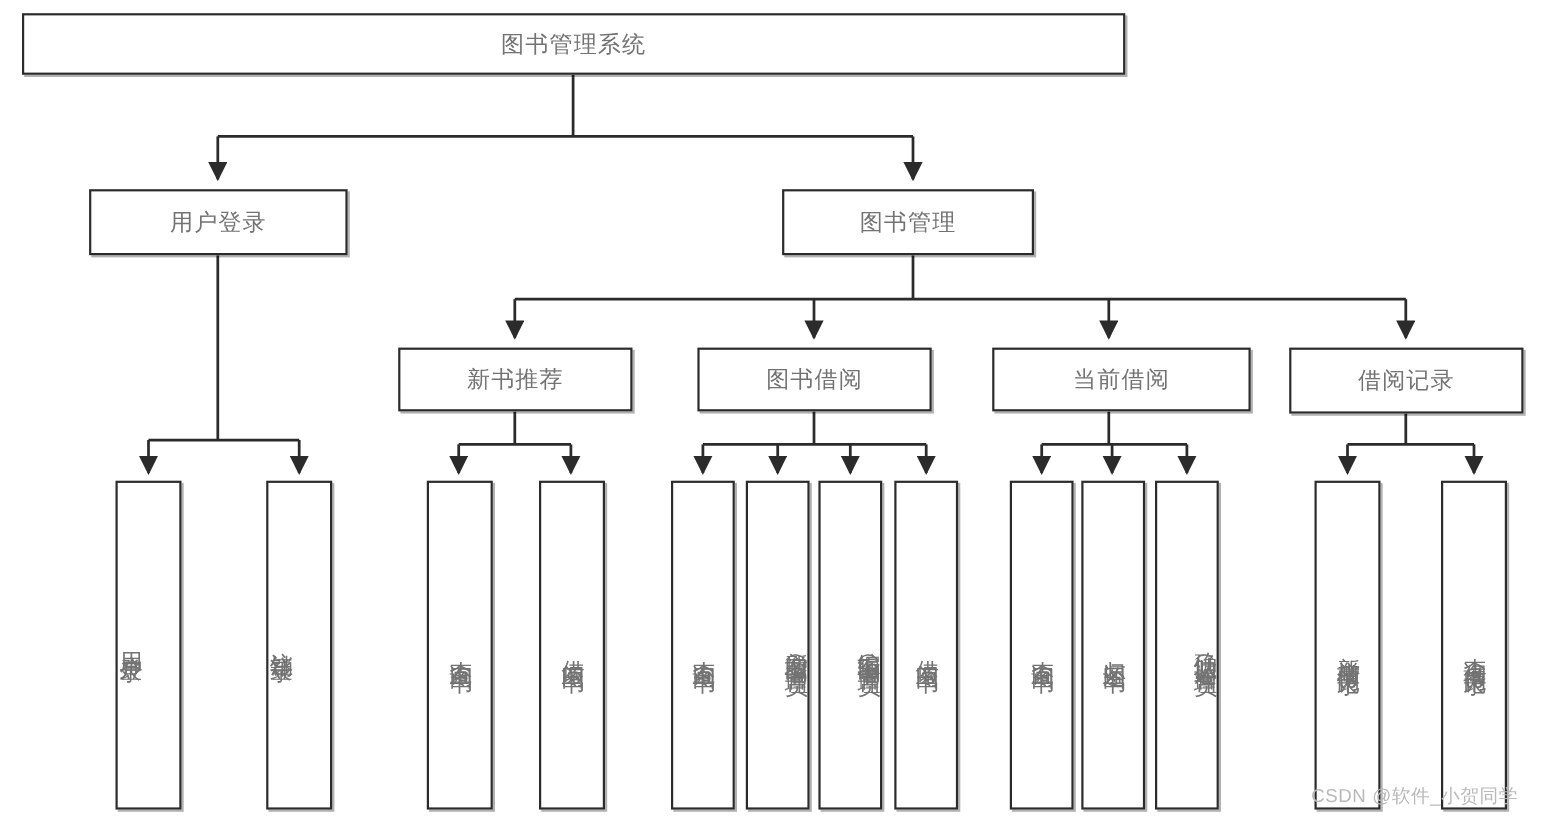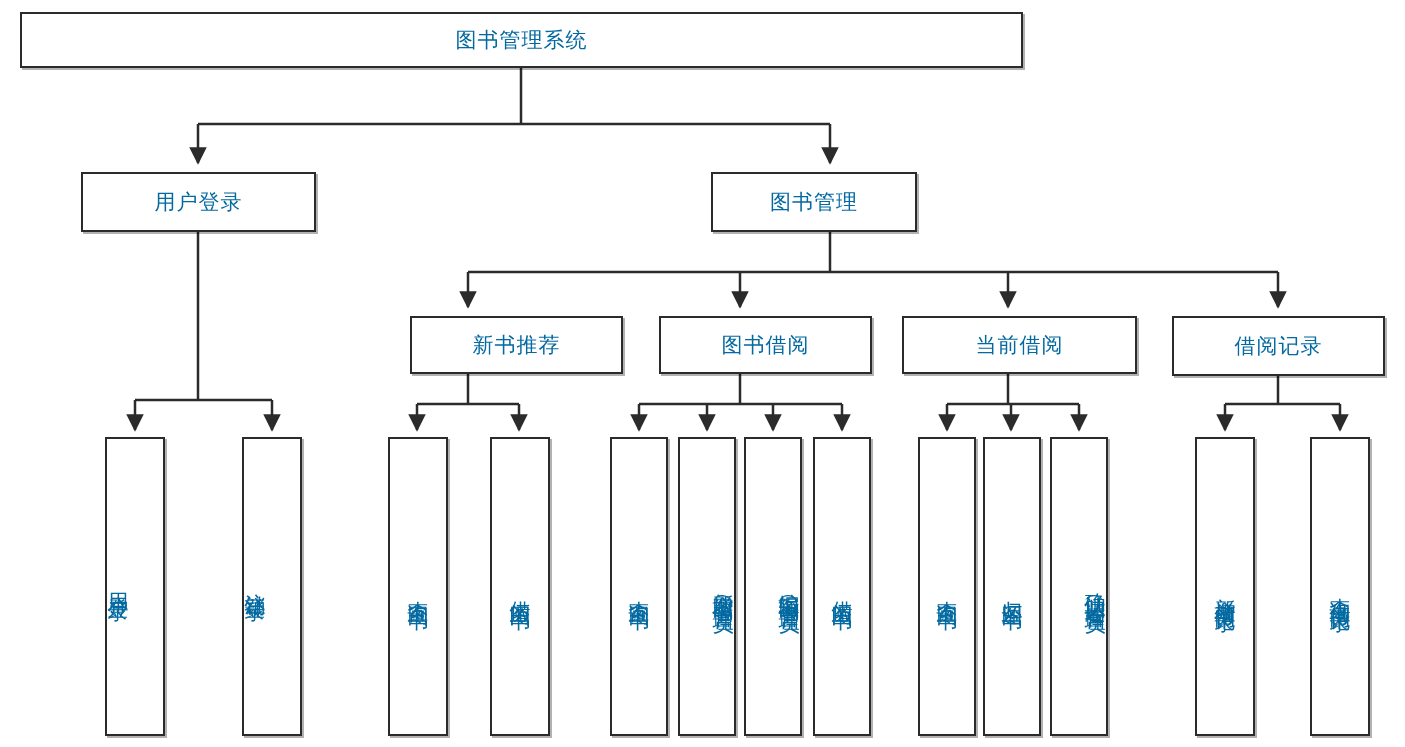--- a/index.html
+++ b/index.html
@@ -27,21 +27,21 @@
   }
   .node {
     position: absolute;
     box-sizing: border-box;
     background: #ffffff;
     border: 2.5px solid #2b2b2b;
     box-shadow: 2px 2px 0 rgba(0,0,0,0.30);
     display: flex;
     align-items: center;
     justify-content: center;
-    color: #0369a1;
+    color: #737373;
   }
   .node.horiz {
     font-size: 21px;
     letter-spacing: 1px;
     white-space: nowrap;
   }
   .node.vert {
     writing-mode: vertical-rl;
     text-orientation: upright;
     font-size: 21px;
@@ -126,28 +126,28 @@
     </g>
   </svg>
 
   <div class="node horiz" style="left:20px; top:12px; width:1003px; height:56px;">
     <span>图书管理系统</span>
   </div>
 
   <div class="node horiz" style="left:81px; top:172px; width:235px; height:60px;">
     <span>用户登录</span>
   </div>
-  <div class="node horiz" style="left:711px; top:172px; width:206px; height:60px;">
+  <div class="node horiz" style="left:711px; top:172px; width:229px; height:60px;">
     <span>图书管理</span>
   </div>
 
-  <div class="node horiz" style="left:362px; top:316px; width:213px; height:58px;margin-left:48px;">
+  <div class="node horiz" style="left:362px; top:316px; width:213px; height:58px;">
     <span>新书推荐</span>
   </div>
-  <div class="node horiz" style="left:634px; top:316px; width:213px; height:58px;margin-left:25px;">
+  <div class="node horiz" style="left:634px; top:316px; width:213px; height:58px;">
     <span>图书借阅</span>
   </div>
   <div class="node horiz" style="left:902px; top:316px; width:235px; height:58px;">
     <span>当前借阅</span>
   </div>
   <div class="node horiz" style="left:1172px; top:316px; width:213px; height:60px;">
     <span>借阅记录</span>
   </div>
 
   <div class="node vert bottom-anchor" style="left:105px; top:437px; width:60px; height:299px;">
@@ -187,14 +187,15 @@
     <span class="vtext">确认归还（管理员）</span>
   </div>
 
   <div class="node vert" style="left:1195px; top:437px; width:60px; height:299px; align-items:center;">
     <span class="vtext">新增借阅记录</span>
   </div>
   <div class="node vert" style="left:1310px; top:437px; width:60px; height:299px; align-items:center;">
     <span class="vtext">查询借阅记录</span>
   </div>
 
+  <div class="watermark">CSDN @软件_小贺同学</div>
 
 </div>
 
 </body></html>

